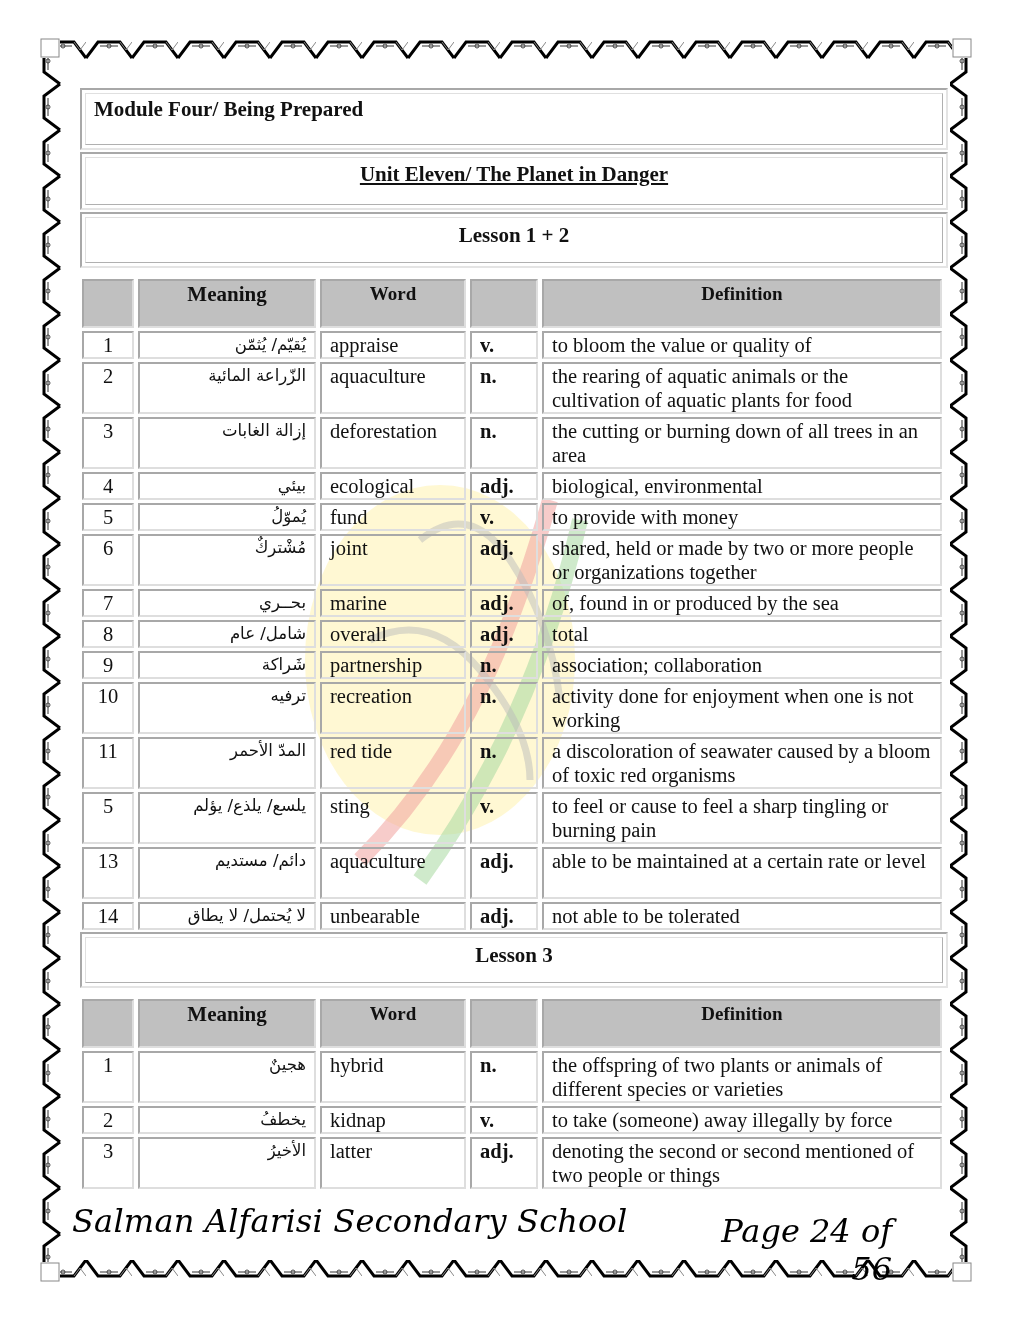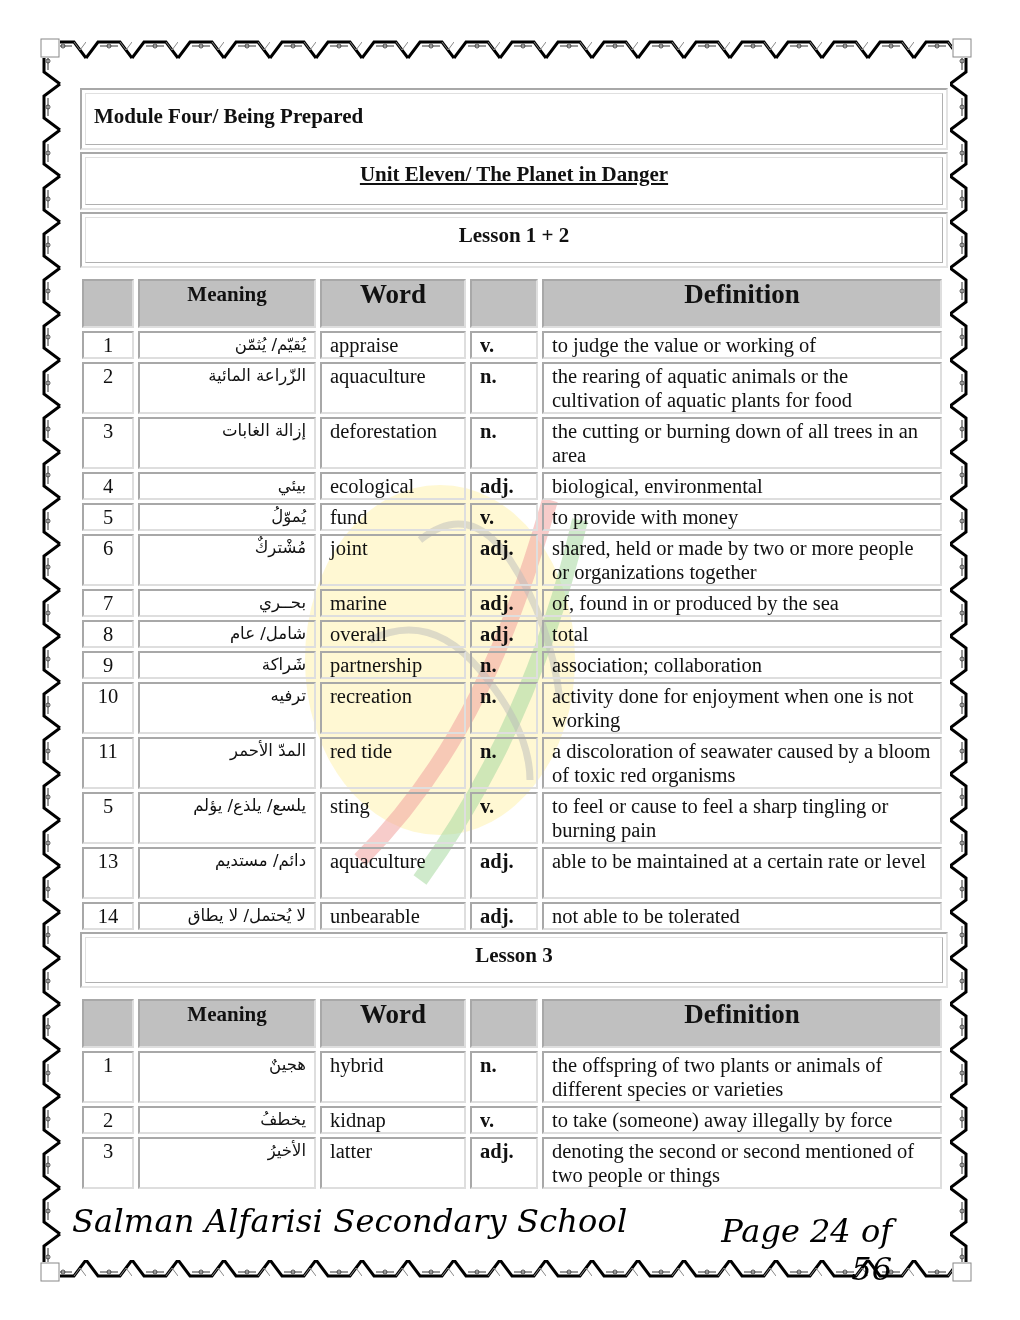--- a/index.html
+++ b/index.html
@@ -21,35 +21,35 @@
     border-bottom-color: #e4e4e4;
     background: transparent;
     padding: 3px;
     margin-bottom: 2px;
   }
   .cell-box {
     border: 1px solid #e0e0e0;
     border-right-color: #b0b0b0;
     border-bottom-color: #b0b0b0;
   }
-  .module-title { height: 52px; font-weight: bold; font-size: 21px; padding: 10px 8px; }
+  .module-title { height: 52px; font-weight: bold; font-size: 21px; padding: 3px 8px; }
   .unit-title { height: 48px; font-weight: bold; font-size: 21px; text-align: center; padding-top: 4px; text-decoration: underline; }
   .lesson-title { height: 46px; font-weight: bold; font-size: 21px; text-align: center; padding-top: 5px; }
 
   table.vocab { width: 100%; border-collapse: separate; border-spacing: 4px 3px; margin-left: -2px; position: relative; margin-top: 8px; }
   table.vocab td {
     border: 2px solid #a8a8a8;
     border-right-color: #dedede;
     border-bottom-color: #dedede;
     vertical-align: top;
     font-size: 20.5px;
     line-height: 24px;
     padding: 0 8px;
   }
-  table.vocab tr.head td { background: #c0c0c0; font-weight: bold; text-align: center; height: 49px; font-size: 27px; padding-top: 1px; }
+  table.vocab tr.head td { background: #c0c0c0; font-weight: bold; text-align: center; height: 49px; font-size: 19px; padding-top: 1px; }
   td.num { width: 52px; text-align: center; }
   td.meaning { width: 178px; text-align: right; direction: rtl; font-family: "DejaVu Sans", sans-serif; font-size: 16.5px !important; }
   td.word { width: 146px; }
   td.pos { width: 68px; font-weight: bold; }
   td.def { }
   tr.r1 td { height: 28px; }
   tr.r2 td { height: 52px; }
 
   .footer { position: absolute; top: 1202px; left: 72px; width: 820px; height: 36px; font-family: "DejaVu Serif", serif; font-style: italic; color: #000000; font-size: 32px; }
   .footer .school { position: absolute; left: 0; top: 0; letter-spacing: 0.2px; }
@@ -115,21 +115,21 @@
       <td class="meaning" style="text-align:center;direction:ltr;font-family:'Liberation Serif',serif;font-size:21px !important;">Meaning</td>
       <td class="word" style="text-align:center;font-weight:bold;">Word</td>
       <td class="pos"></td>
       <td class="def">Definition</td>
     </tr>
     <tr class="r1">
       <td class="num">1</td>
       <td class="meaning">يُقيّم/ يُثمّن</td>
       <td class="word">appraise</td>
       <td class="pos">v.</td>
-      <td class="def">to judge the value or working of</td>
+      <td class="def">to bloom the value or quality of</td>
     </tr>
     <tr class="r2">
       <td class="num">2</td>
       <td class="meaning">الزّراعة المائية</td>
       <td class="word">aquaculture</td>
       <td class="pos">n.</td>
       <td class="def">the rearing of aquatic animals or the cultivation of aquatic plants for food</td>
     </tr>
     <tr class="r2">
       <td class="num">3</td>

